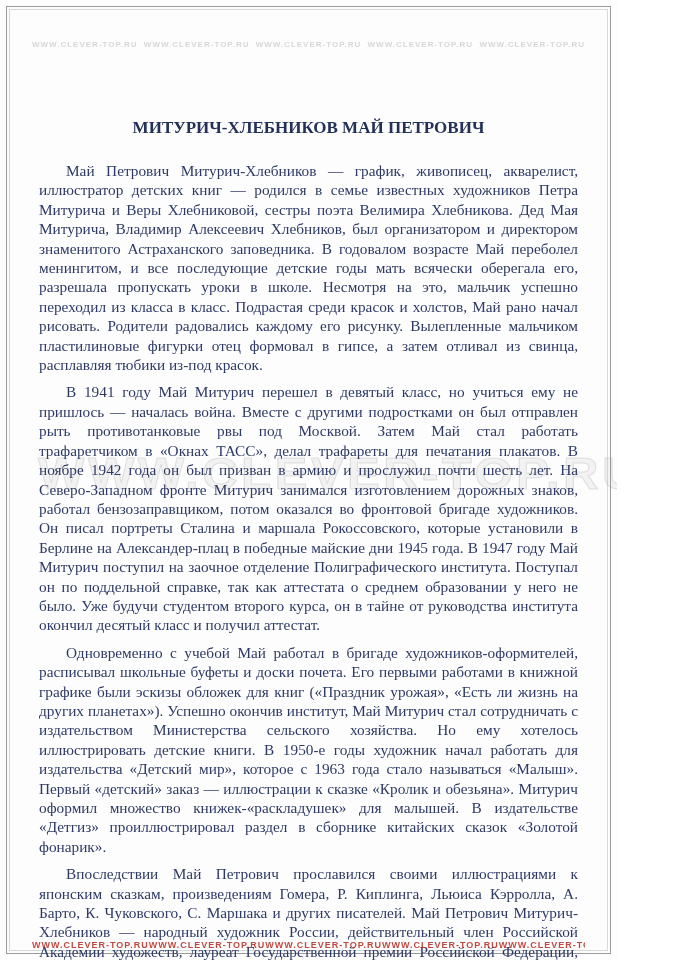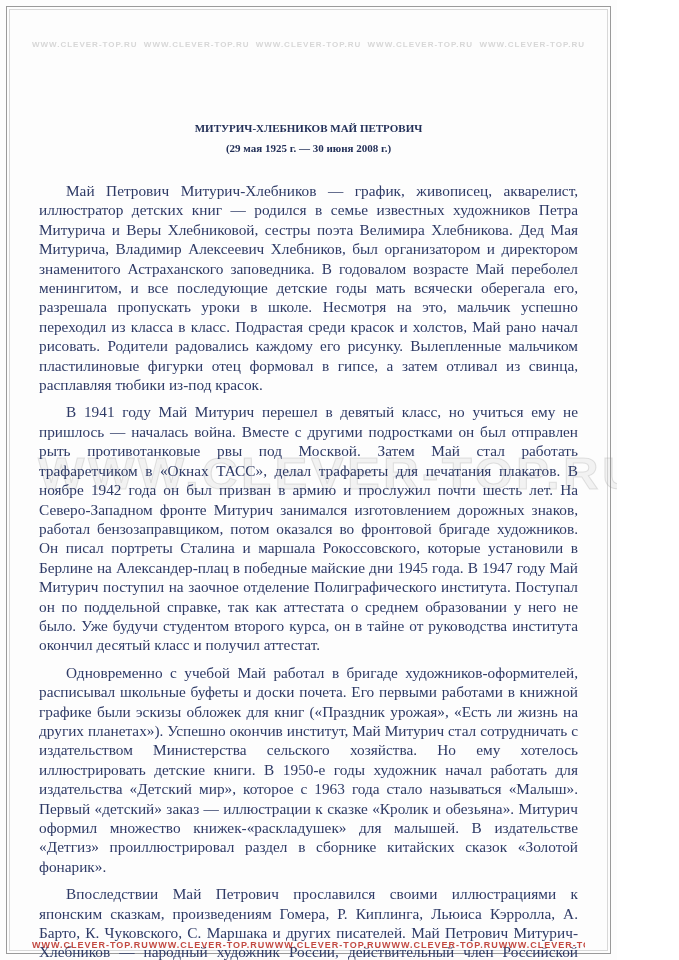--- a/index.html
+++ b/index.html
@@ -40,21 +40,21 @@
     -webkit-text-stroke:1px rgba(135,135,135,0.22);
     transform:scaleX(1.12); transform-origin:center;
     pointer-events:none;
   }
   .content {
     position:absolute; left:31px; right:31px; top:118px;
     color:#2e3a66;
   }
   .title, .subtitle {
     text-align:center; font-weight:bold;
-    font-size:11px; line-height:20px;
+    font-size:17px; line-height:20px;
     color:#233058;
   }
   .body { margin-top:23px; font-size:15.3px; line-height:19.4px; text-align:justify; }
   .body p { margin:8px; text-indent:27px; }
 </style>
 </head>
 <body>
 
 <div class="page">
 
@@ -67,21 +67,20 @@
     <span>WWW.CLEVER-TOP.RU</span>
     <span>WWW.CLEVER-TOP.RU</span>
     <span>WWW.CLEVER-TOP.RU</span>
     <span>WWW.CLEVER-TOP.RU</span>
   </div>
 
   <div class="wm-center">WWW.CLEVER-TOP.RU</div>
 
   <div class="content">
     <div class="title">МИТУРИЧ-ХЛЕБНИКОВ МАЙ ПЕТРОВИЧ</div>
-    <div class="subtitle">(29 мая 1925 г. — 30 июня 2008 г.)</div>
     <div class="body">
       <p>Май Петрович Митурич-Хлебников — график, живописец, акварелист, иллюстратор детских книг — родился в семье известных художников Петра Митурича и Веры Хлебниковой, сестры поэта Велимира Хлебникова. Дед Мая Митурича, Владимир Алексеевич Хлебников, был организатором и директором знаменитого Астраханского заповедника. В годовалом возрасте Май переболел менингитом, и все последующие детские годы мать всячески оберегала его, разрешала пропускать уроки в школе. Несмотря на это, мальчик успешно переходил из класса в класс. Подрастая среди красок и холстов, Май рано начал рисовать. Родители радовались каждому его рисунку. Вылепленные мальчиком пластилиновые фигурки отец формовал в гипсе, а затем отливал из свинца, расплавляя тюбики из-под красок.</p>
       <p>В 1941 году Май Митурич перешел в девятый класс, но учиться ему не пришлось — началась война. Вместе с другими подростками он был отправлен рыть противотанковые рвы под Москвой. Затем Май стал работать трафаретчиком в «Окнах ТАСС», делал трафареты для печатания плакатов. В ноябре 1942 года он был призван в армию и прослужил почти шесть лет. На Северо-Западном фронте Митурич занимался изготовлением дорожных знаков, работал бензозаправщиком, потом оказался во фронтовой бригаде художников. Он писал портреты Сталина и маршала Рокоссовского, которые установили в Берлине на Александер-плац в победные майские дни 1945 года. В 1947 году Май Митурич поступил на заочное отделение Полиграфического института. Поступал он по поддельной справке, так как аттестата о среднем образовании у него не было. Уже будучи студентом второго курса, он в тайне от руководства института окончил десятый класс и получил аттестат.</p>
       <p>Одновременно с учебой Май работал в бригаде художников-оформителей, расписывал школьные буфеты и доски почета. Его первыми работами в книжной графике были эскизы обложек для книг («Праздник урожая», «Есть ли жизнь на других планетах»). Успешно окончив институт, Май Митурич стал сотрудничать с издательством Министерства сельского хозяйства. Но ему хотелось иллюстрировать детские книги. В 1950-е годы художник начал работать для издательства «Детский мир», которое с 1963 года стало называться «Малыш». Первый «детский» заказ — иллюстрации к сказке «Кролик и обезьяна». Митурич оформил множество книжек-«раскладушек» для малышей. В издательстве «Детгиз» проиллюстрировал раздел в сборнике китайских сказок «Золотой фонарик».</p>
       <p>Впоследствии Май Петрович прославился своими иллюстрациями к японским сказкам, произведениям Гомера, Р. Киплинга, Льюиса Кэрролла, А. Барто, К. Чуковского, С. Маршака и других писателей. Май Петрович Митурич-Хлебников — народный художник России, действительный член Российской Академии художеств, лауреат Государственной премии Российской Федерации, Государственной премии им. И. Е. Репина, Международной премии им. Х. К. Андерсена, кавалер японского ордена Восходящего Солнца. Дочь и внучка Мая Митурича-Хлебникова тоже стали художниками.</p>
     </div>
   </div>
 
   <div class="wm-row bottom">
     <span>WWW.CLEVER-TOP.RU</span>

